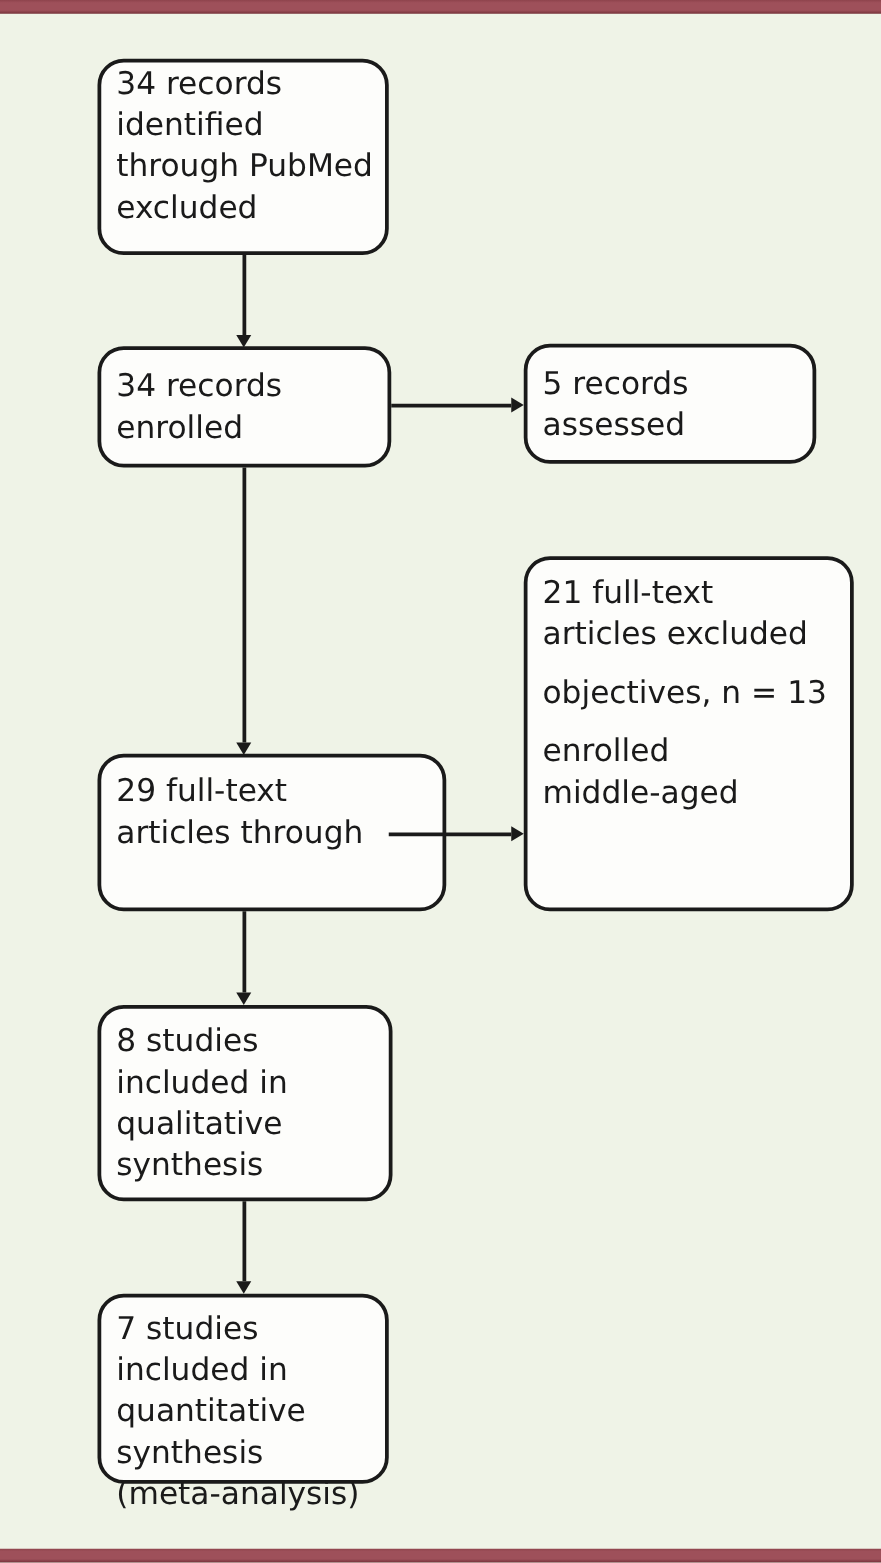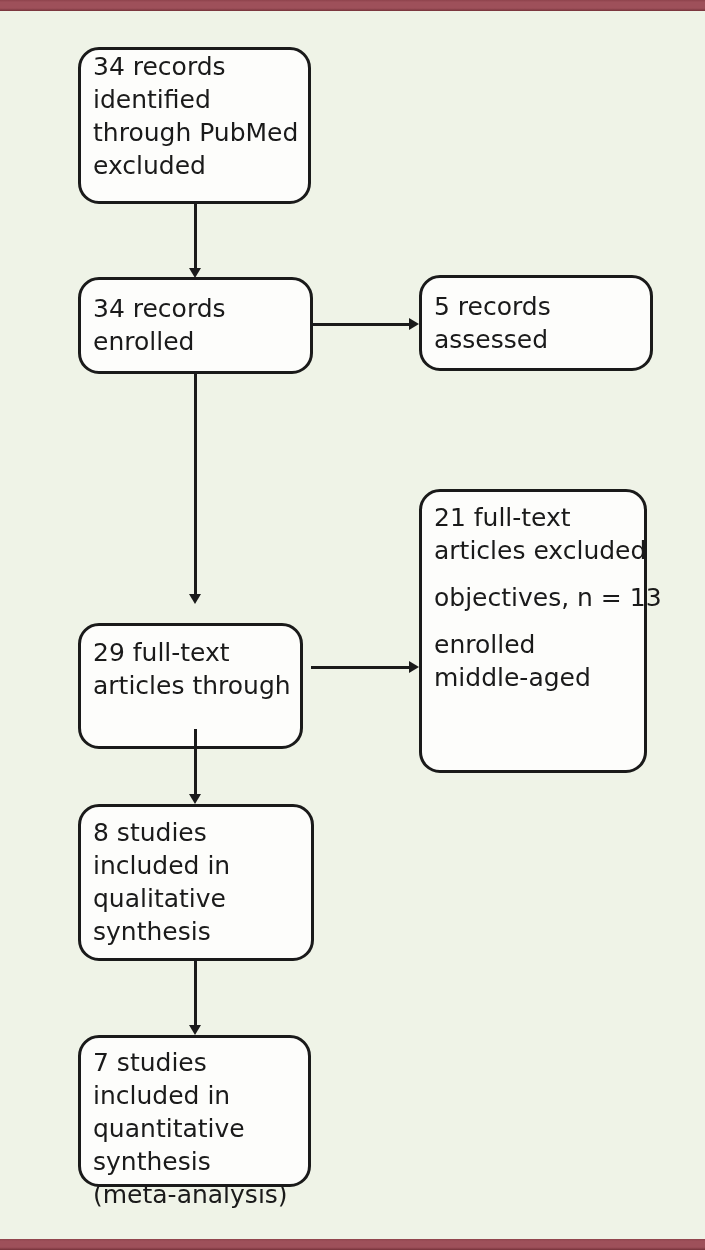--- a/index.html
+++ b/index.html
@@ -34,22 +34,22 @@
     padding:0 10px 8px 12px;
     font-size:25px;
     line-height:33px;
     letter-spacing:0px;
   }
   .ln{white-space:nowrap;}
   .para + .para{margin-top:14px;}
   .box-identified       {left:78px;  top:47px;   width:233px; height:157px;}
   .box-screened         {left:78px;  top:277px;  width:235px; height:97px;  padding-top:12px;}
   .box-records-excluded {left:419px; top:275px;  width:234px; height:96px;  padding-top:12px;}
-  .box-fulltext-excluded{left:419px; top:445px;  width:228px; height:284px; padding-top:9px;margin-top:44px;}
-  .box-assessed         {left:78px;  top:603px;  width:225px; height:126px; padding-top:10px;margin-top:20px;}
+  .box-fulltext-excluded{left:419px; top:445px;  width:264px; height:284px; padding-top:9px;}
+  .box-assessed         {left:78px;  top:603px;  width:279px; height:126px; padding-top:10px;}
   .box-qualitative      {left:78px;  top:804px;  width:236px; height:157px; padding-top:9px;}
   .box-quantitative     {left:78px;  top:1035px; width:233px; height:152px; padding-top:8px;}
   .vline{position:absolute;width:3px;left:194px;background:var(--ink);}
   .v1{top:204px; height:64px;}
   .v2{top:374px; height:220px;}
   .v3{top:729px; height:65px;}
   .v4{top:961px; height:64px;}
   .head-down{
     position:absolute;left:189px;width:0;height:0;
     border-left:6px solid transparent;border-right:6px solid transparent;

